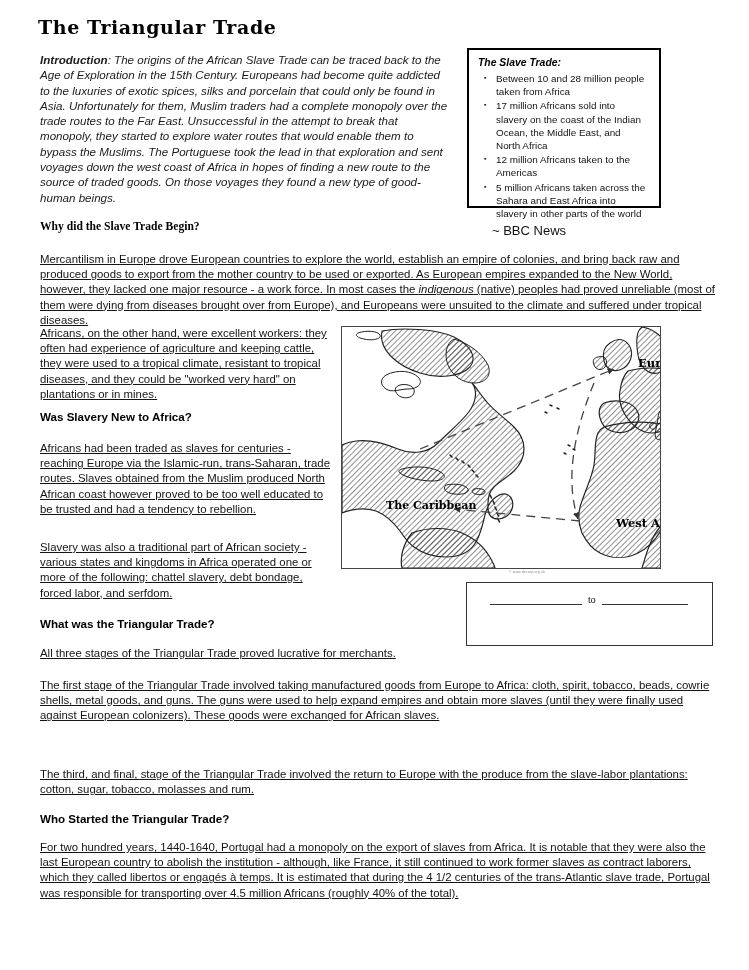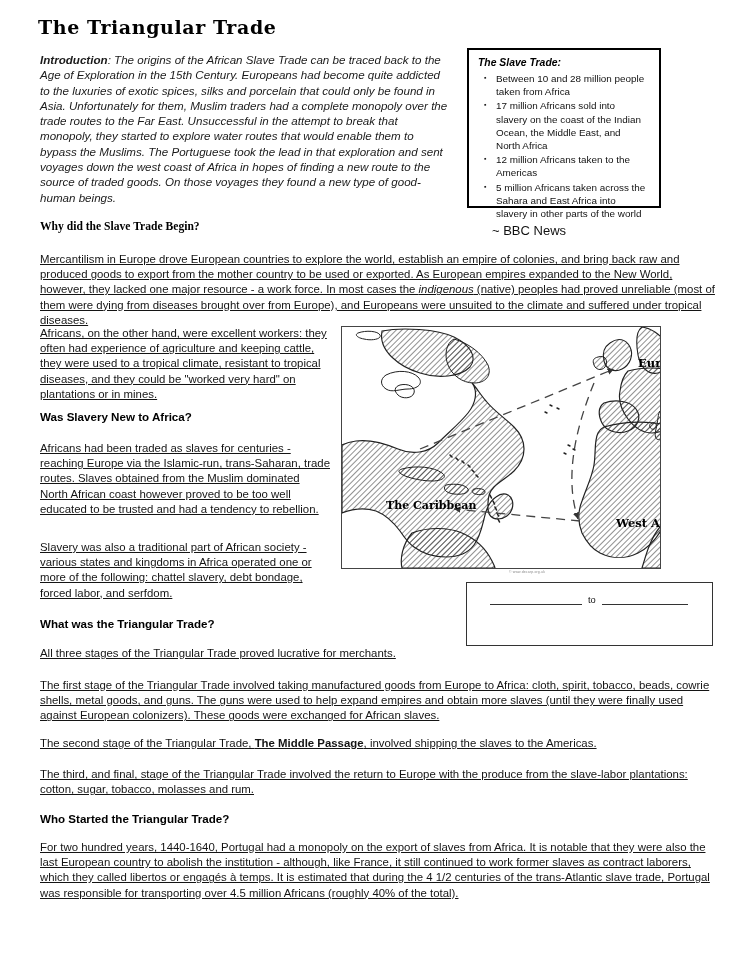--- a/index.html
+++ b/index.html
@@ -242,21 +242,21 @@
       <li>5 million Africans taken across the Sahara and East Africa into slavery in other parts of the world</li>
     </ul>
     <div class="fact-source">~ BBC News</div>
   </div>
 
   <div class="heading" id="h-why">Why did the Slave Trade Begin?</div>
   <div class="para" id="p-merc"><span>Mercantilism in Europe drove European countries to explore the world, establish an empire of colonies, and bring back raw and produced goods to export from the mother country to be used or exported.  As European empires expanded to the New World, however, they lacked one major resource - a work force. In most cases the </span><i>indigenous</i><span> (native) peoples had proved unreliable (most of them were dying from diseases brought over from Europe), and Europeans were unsuited to the climate and suffered under tropical diseases.</span></div>
   <div class="para" id="p-africans">Africans, on the other hand, were excellent workers: they often had experience of agriculture and keeping cattle, they were used to a tropical climate, resistant to tropical diseases, and they could be "worked very hard" on plantations or in mines.</div>
 
   <div class="heading" id="h-was">Was Slavery New to Africa?</div>
-  <div class="para" id="p-traded">Africans had been traded as slaves for centuries - reaching Europe via the Islamic-run, trans-Saharan, trade routes. Slaves obtained from the Muslim dominated North African coast however proved to be too well educated to be trusted and had a tendency to rebellion.</div>
+  <div class="para" id="p-traded">Africans had been traded as slaves for centuries - reaching Europe via the Islamic-run, trans-Saharan, trade routes. Slaves obtained from the Muslim produced North African coast however proved to be too well educated to be trusted and had a tendency to rebellion.</div>
   <div class="para" id="p-tradition">Slavery was also a traditional part of African society - various states and kingdoms in Africa operated one or more of the following: chattel slavery, debt bondage, forced labor, and serfdom.</div>
 
   <div class="map-wrap">
     <svg width="370" height="241" viewBox="0 0 370 241" xmlns="http://www.w3.org/2000/svg">
       <defs>
         <pattern id="hatch" width="4" height="4" patternTransform="rotate(45)" patternUnits="userSpaceOnUse">
           <line x1="0" y1="0" x2="0" y2="4" stroke="#333" stroke-width="1.1"></line>
         </pattern>
         <marker id="arrow" markerWidth="7" markerHeight="7" refX="5" refY="2.5" orient="auto">
           <path d="M0,0 L5,2.5 L0,5 z" fill="#333"></path>
@@ -312,19 +312,18 @@
     <div class="blank-row">
       <span class="blank-line blank-a"></span>
       <span>to</span>
       <span class="blank-line blank-b"></span>
     </div>
   </div>
 
   <div class="heading" id="h-what">What was the Triangular Trade?</div>
   <div class="para" id="p-allthree">All three stages of the Triangular Trade proved lucrative for merchants.</div>
   <div class="para" id="p-first">The first stage of the Triangular Trade involved taking manufactured goods from Europe to Africa: cloth, spirit, tobacco, beads, cowrie shells, metal goods, and guns. The guns were used to help expand empires and obtain more slaves (until they were finally used against European colonizers). These goods were exchanged for African slaves.</div>
-  <div class="para" id="p-second"><span>The second stage of the Triangular Trade, </span><b>The Middle Passage</b><span>, involved shipping the slaves to the Americas.</span></div>
   <div class="para" id="p-third">The third, and final, stage of the Triangular Trade involved the return to Europe with the produce from the slave-labor plantations: cotton, sugar, tobacco, molasses and rum.</div>
 
   <div class="heading" id="h-who">Who Started the Triangular Trade?</div>
   <div class="para" id="p-portugal">For two hundred years, 1440-1640, Portugal had a monopoly on the export of slaves from Africa. It is notable that they were also the last European country to abolish the institution - although, like France, it still continued to work former slaves as contract laborers, which they called libertos or engagés à temps. It is estimated that during the 4 1/2 centuries of the trans-Atlantic slave trade, Portugal was responsible for transporting over 4.5 million Africans (roughly 40% of the total).</div>
 
 </div>
 
 </body></html>

